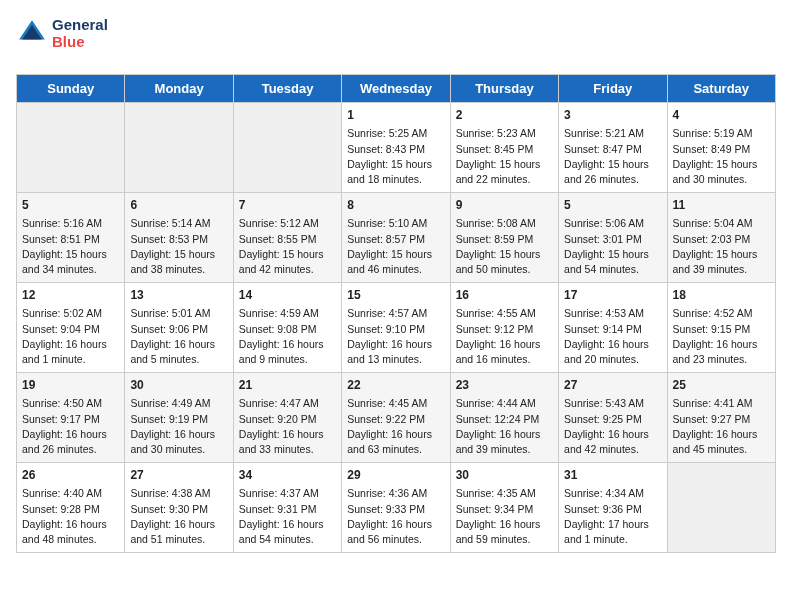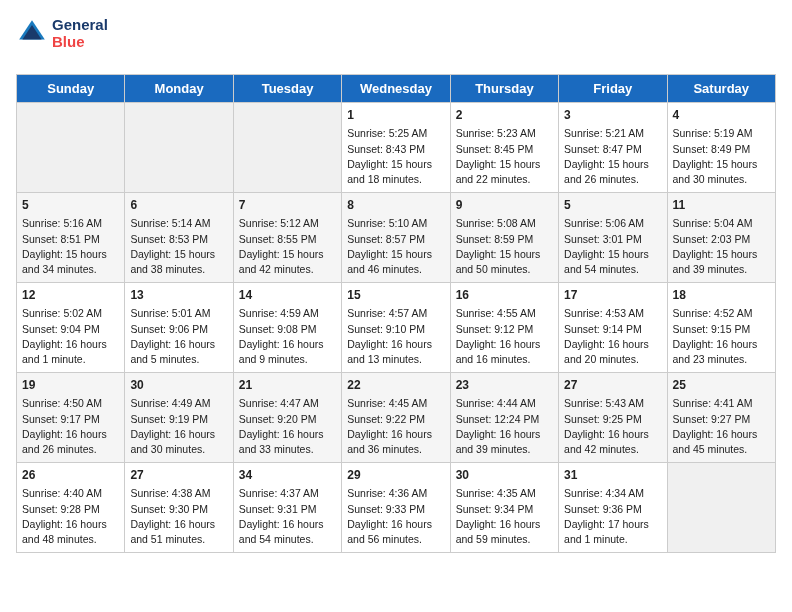--- a/index.html
+++ b/index.html
@@ -262,21 +262,21 @@
           <div>Sunrise: 4:47 AM</div>
           <div>Sunset: 9:20 PM</div>
           <div>Daylight: 16 hours</div>
           <div>and 33 minutes.</div>
         </td>
         <td>
           <span class="day-number">22</span>
           <div>Sunrise: 4:45 AM</div>
           <div>Sunset: 9:22 PM</div>
           <div>Daylight: 16 hours</div>
-          <div>and 36 minutes.</div>
+          <div>and 63 minutes.</div>
         </td>
         <td>
           <span class="day-number">23</span>
           <div>Sunrise: 4:44 AM</div>
           <div>Sunset: 12:24 PM</div>
           <div>Daylight: 16 hours</div>
           <div>and 39 minutes.</div>
         </td>
         <td>
           <span class="day-number">27</span>

